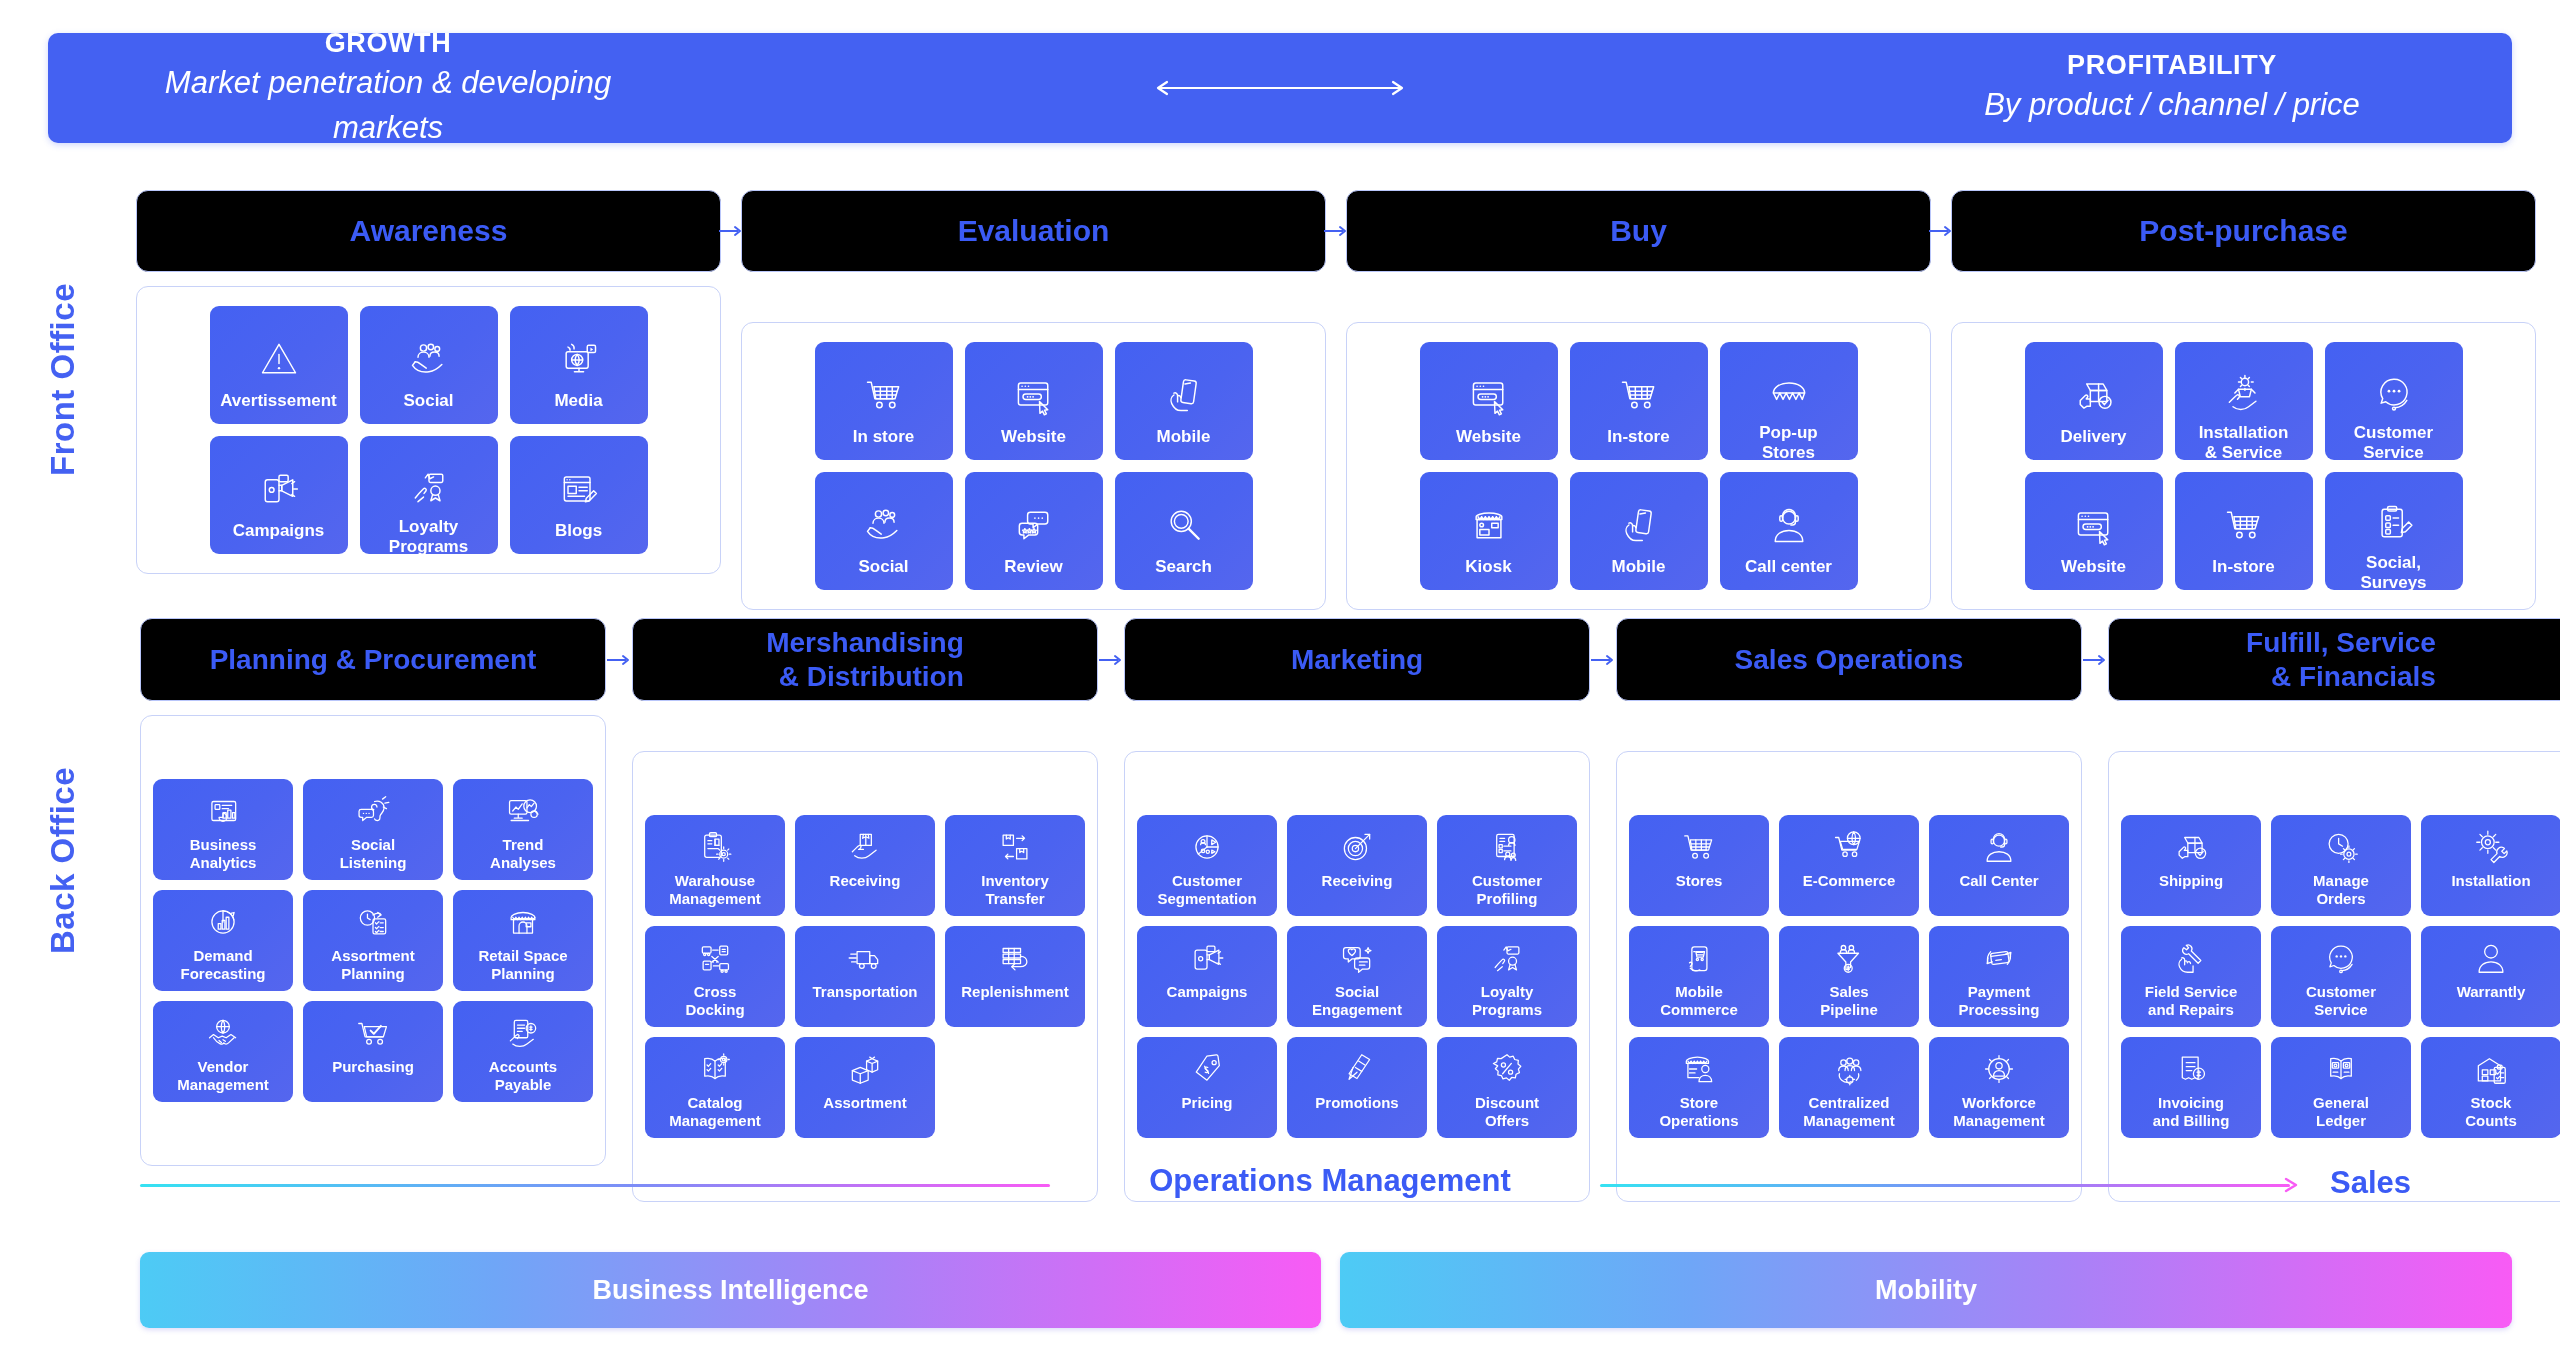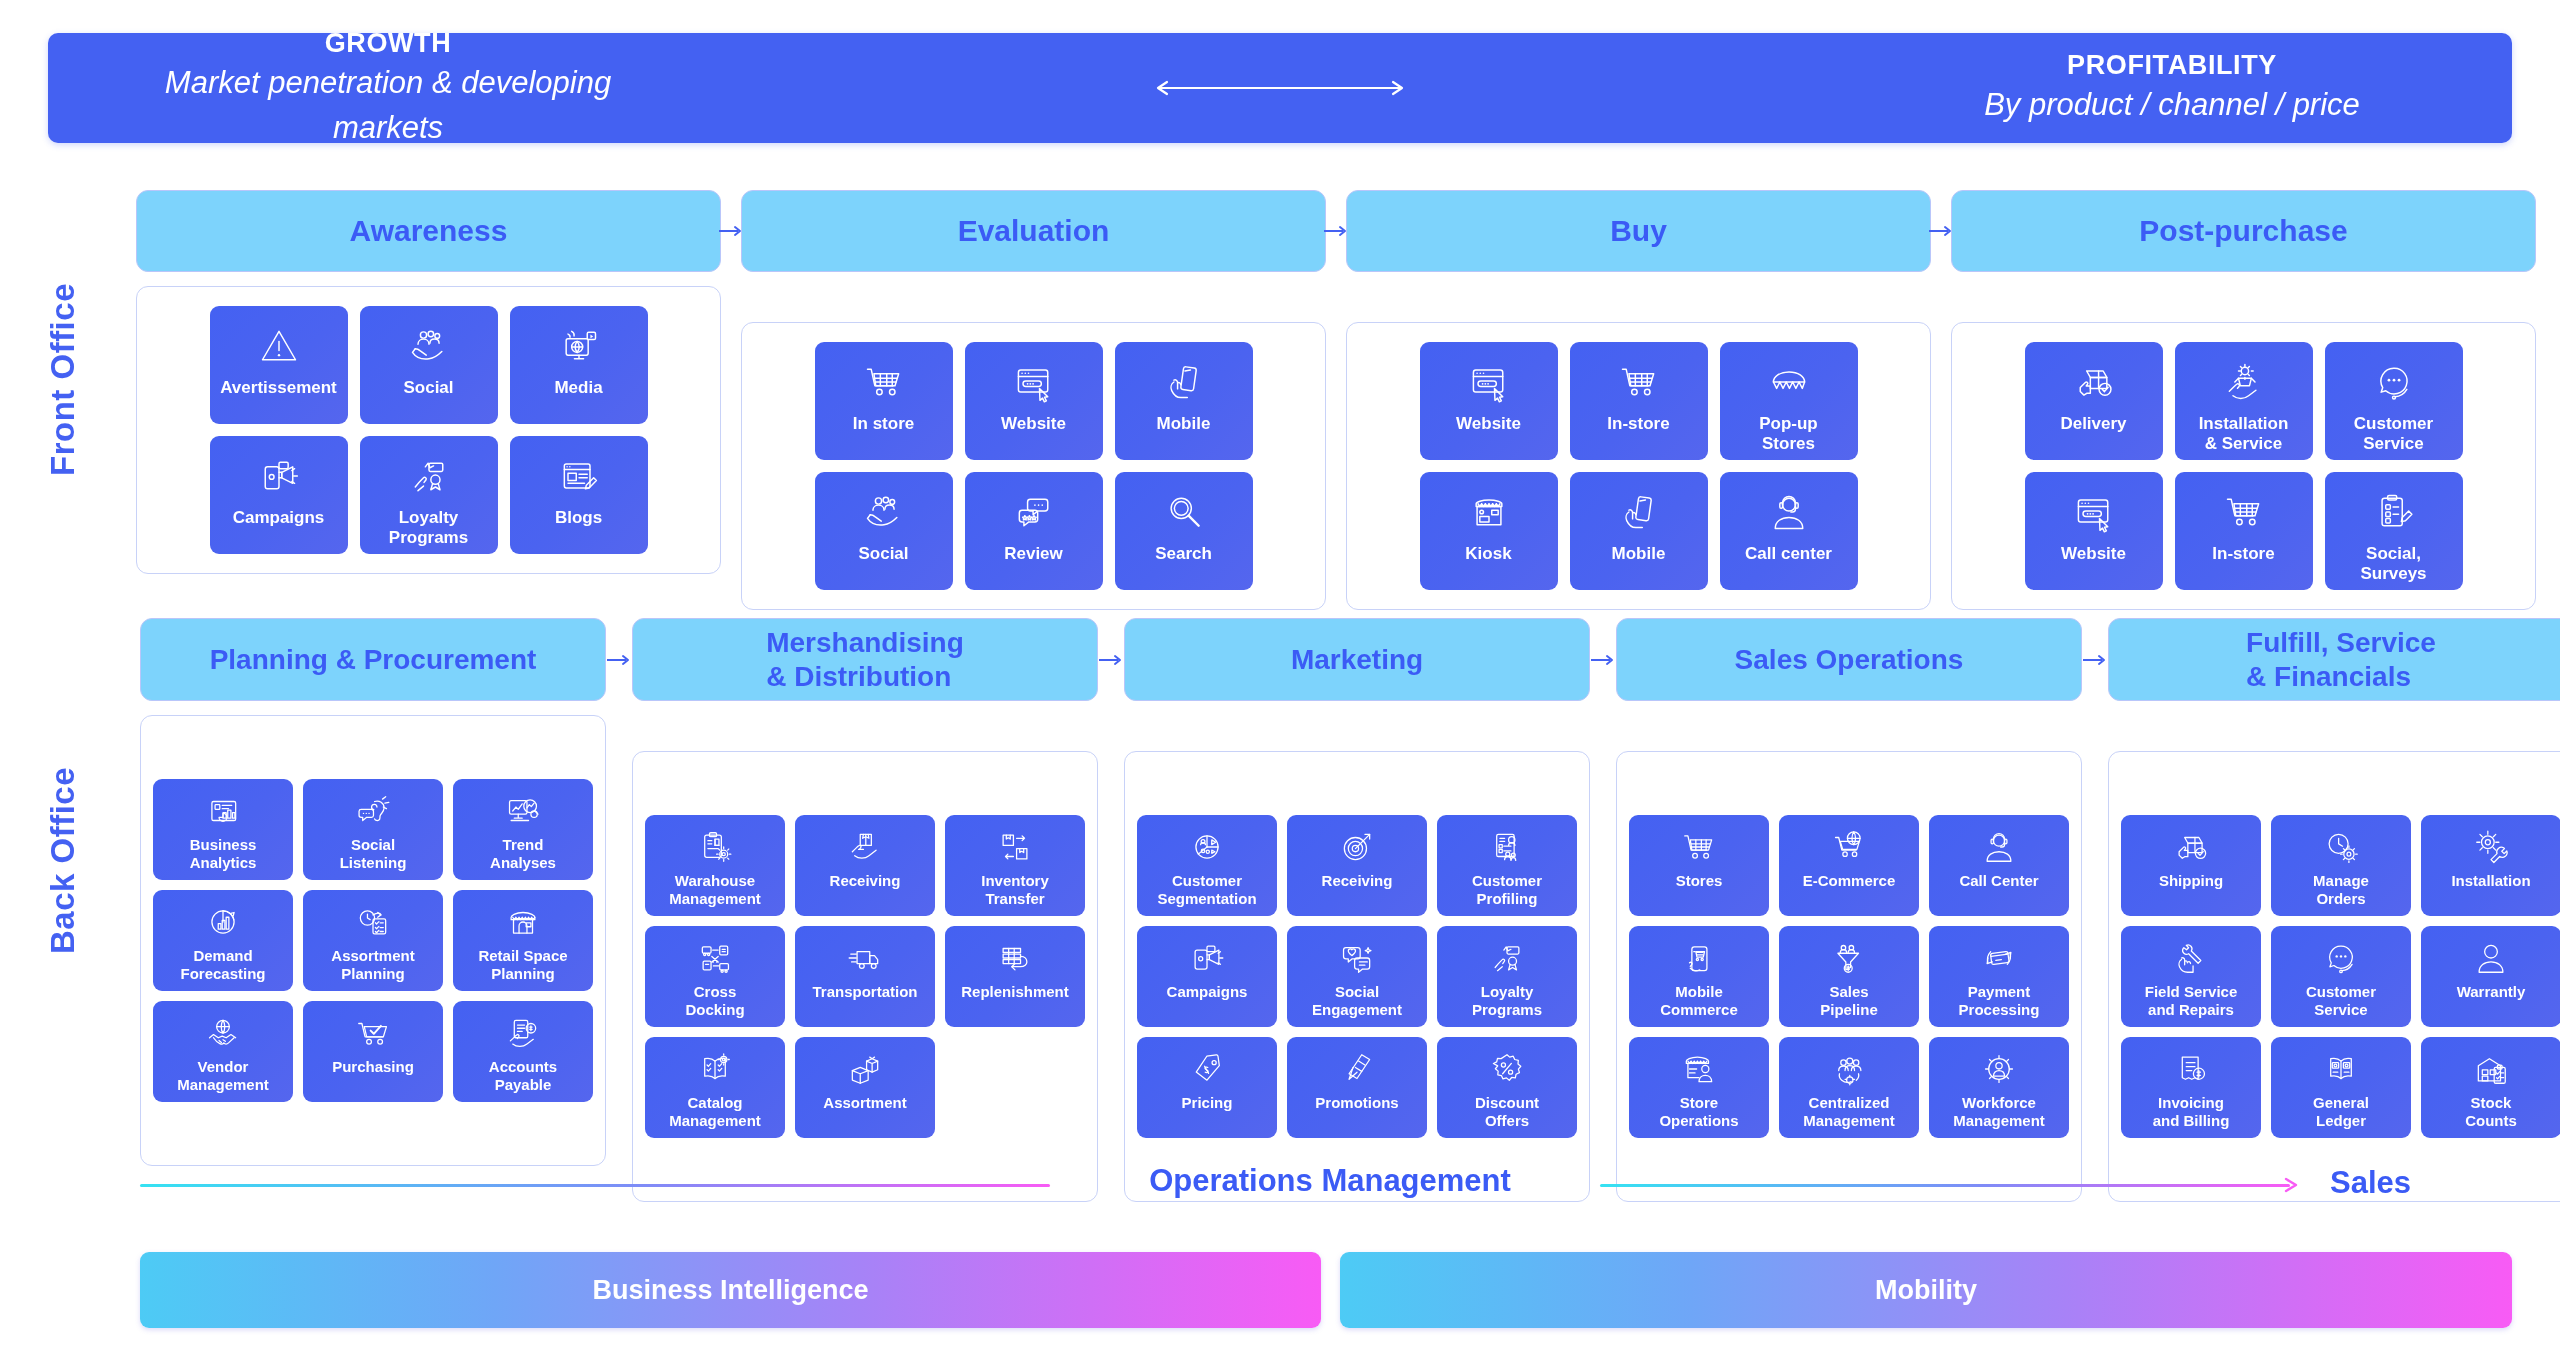--- a/index.html
+++ b/index.html
@@ -36,23 +36,23 @@
     display:flex;align-items:center;justify-content:center;}
   #back-office-label{left:44px;top:745px;height:230px;
     display:flex;align-items:center;justify-content:center;}
 
   
   .row{position:absolute;display:flex;}
   .stage{display:flex;flex-direction:column;position:relative;}
   .stage + .stage{margin-left:20px;gap:36px;}
 
   .stage-head{
-    border:1.6px solid #B9C6FA;border-radius:12px;background:#7dd3fc;
+    border:1.6px solid #B9C6FA;border-radius:12px;background:#000000;
     display:flex;align-items:center;justify-content:center;
-    text-align:left;
+    text-align:right;
     color:#3B5BF5;font-weight:bold;
     box-sizing:border-box;
   }
   .stage-head .ttl{line-height:1.18;}
 
   .stage-body{
     border:1.6px solid #C8D2F8;border-radius:12px;background:#fff;
     box-sizing:border-box;
     display:flex;align-items:center;justify-content:center;
   }
@@ -78,21 +78,21 @@
   .tile .ic{display:flex;align-items:center;justify-content:center;}
   .tile .ic svg{display:block;stroke:#ffffff;fill:none;stroke-width:1.6;
     stroke-linecap:round;stroke-linejoin:round;}
   .tile .lbl{font-weight:bold;line-height:1.18;white-space:pre-line;}
 
   
   #front-row{left:136px;top:190px;}
   #front-row .stage-head{width:585px;height:82px;font-size:30px;}
   #front-row .stage-body{width:585px;height:288px;margin-top:14px;}
   #front-row .tile-grid{grid-template-columns:repeat(3,138px);grid-auto-rows:118px;gap:12px;}
-  #front-row .tile{padding:16px 4px 0;}
+  #front-row .tile{padding:29px 4px 0;}
   #front-row .tile .ic{height:48px;}
   #front-row .tile .ic svg{width:44px;height:44px;}
   #front-row .tile .lbl{font-size:17px;margin-top:8px;}
 
   
   #back-row{left:140px;top:618px;}
   #back-row .stage{margin-left:0;}
   #back-row .stage + .stage{margin-left:26px;}
   #back-row .stage-head{width:466px;height:83px;font-size:28px;}
   #back-row .stage-body{width:466px;height:451px;margin-top:14px;}

